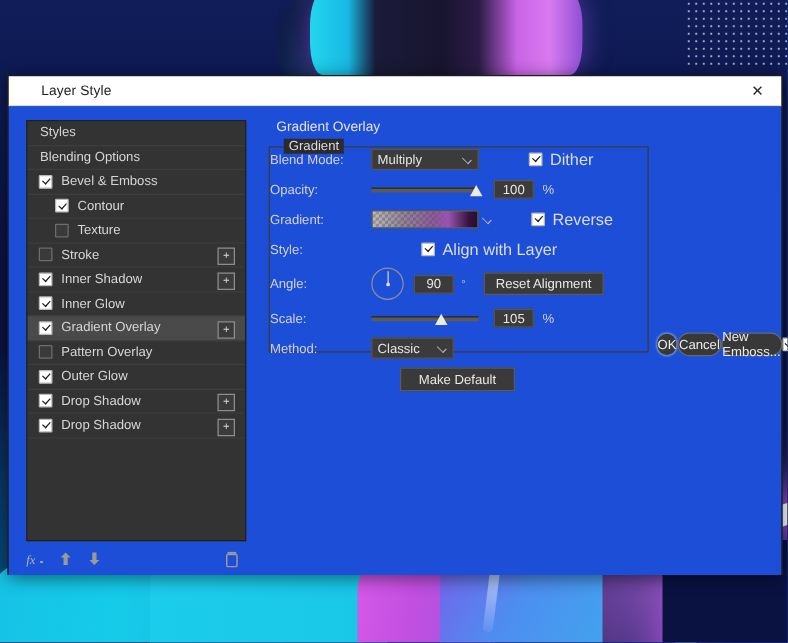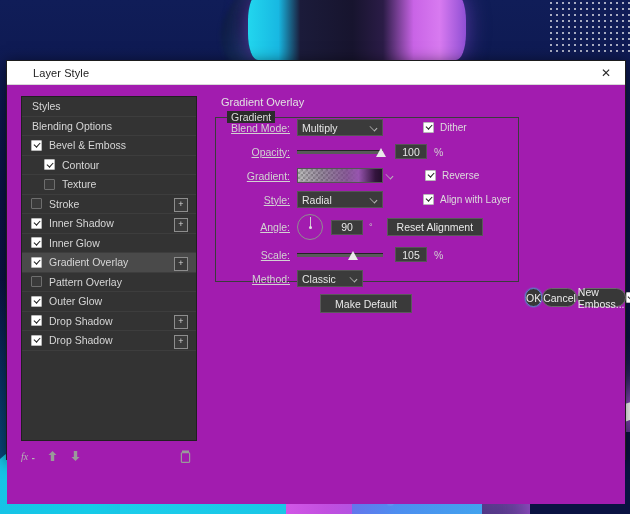--- a/index.html
+++ b/index.html
@@ -60,21 +60,21 @@
   
   .dialog{position:absolute;left:6px;top:60px;width:618px;height:398px;
     background:#2b2b2b;border:1px solid #1d1d1d;
     box-shadow:0 2px 14px rgba(0,0,0,.55);}
   .titlebar{height:23px;background:#ffffff;display:flex;align-items:center;
     justify-content:space-between;border-bottom:1px solid #d8d8d8;}
   .title-text{font-size:11px;color:#1d1d1d;padding-left:26px;letter-spacing:.1px;}
   .close-btn{width:38px;height:23px;display:flex;align-items:center;justify-content:center;
     color:#2a2a2a;font-size:12px;line-height:1;}
 
-  .body{display:flex;height:419px;background:#a21caf;padding:0;}
+  .body{display:flex;height:375px;background:#1d4ed8;padding:0;}
 
   
   .leftcol{width:178px;margin:11px 0 0 14px;display:flex;flex-direction:column;}
   .styles-list{background:#333333;border:1px solid #202020;width:176px;height:345px;
     box-sizing:border-box;position:relative;overflow:hidden;}
   .srow{height:19.5px;display:flex;align-items:center;border-bottom:1px solid #3d3d3d;
     font-size:10.5px;color:#d6d6d6;padding-left:9px;position:relative;box-sizing:border-box;}
   .srow.sel{background:#4a4a4a;}
   .srow.indent{padding-left:22px;}
   .srow.plain{padding-left:10px;}
@@ -91,21 +91,21 @@
   .lt-spacer{flex:1;}
 
   
   .midcol{flex:1;margin:11px 0 0 18px;position:relative;}
   .sec-title{font-size:11px;color:#e2e2e2;margin:0 0 2px 6px;}
   .groupbox{position:relative;border:1px solid #3b3b3b;margin-top:9px;height:163px;width:302px;}
   .group-label{position:absolute;top:-7px;left:11px;background:#2b2b2b;padding:0 4px;
     font-size:10.5px;color:#dcdcdc;}
   .frow{display:flex;align-items:center;height:19px;margin:0 0 5px 0;}
   .frow:first-of-type{margin-top:13px;}
-  .flabel{width:74px;text-align:right;font-size:10.5px;color:#d2d2d2;padding-right:7px;flex:none;text-decoration:underline;}
+  .flabel{width:74px;text-align:left;font-size:10.5px;color:#d2d2d2;padding-right:7px;flex:none;}
   .select{height:17px;background:#3b3b3b;border:1px solid #555;color:#e6e6e6;font-size:10.5px;
     display:flex;align-items:center;padding:0 4px;box-sizing:border-box;position:relative;}
   .select .chev{position:absolute;right:5px;top:4px;width:6px;height:6px;
     border-right:1px solid #b9b9b9;border-bottom:1px solid #b9b9b9;transform:rotate(45deg) scaleY(.6);}
   .sel-w{width:86px;}
   .numbox{width:32px;height:15px;background:#3b3b3b;border:1px solid #555;color:#e8e8e8;
     font-size:10.5px;display:flex;align-items:center;justify-content:center;box-sizing:border-box;}
   .pct{font-size:10.5px;color:#d2d2d2;margin-left:7px;}
   .slider{width:86px;height:17px;position:relative;display:flex;align-items:center;}
   .strack{width:100%;height:3px;background:#5a5a5a;border-top:1px solid #242424;}
@@ -115,21 +115,21 @@
     background-image:
       linear-gradient(90deg, rgba(58,26,74,0) 0%, rgba(78,40,96,.35) 28%, rgba(120,60,140,.75) 58%, rgba(150,80,175,.95) 72%, rgba(52,20,62,1) 92%, rgba(36,14,44,1) 100%),
       linear-gradient(45deg,#8e8e8e 25%,transparent 25%,transparent 75%,#8e8e8e 75%),
       linear-gradient(45deg,#8e8e8e 25%,#bdbdbd 25%,#bdbdbd 75%,#8e8e8e 75%);
     background-size:100% 100%, 5px 5px, 5px 5px;
     background-position:0 0, 0 0, 2.5px 2.5px;}
   .gradwrap{display:flex;align-items:center;position:relative;}
   .gradchev{width:12px;height:15px;display:flex;align-items:center;justify-content:center;}
   .gradchev i{display:block;width:6px;height:6px;border-right:1px solid #b9b9b9;
     border-bottom:1px solid #b9b9b9;transform:rotate(45deg) scaleY(.6);}
-  .cbrow{display:flex;align-items:flex-start;margin-left:12px;font-size:10px;color:#dddddd;padding-left:28px;}
+  .cbrow{display:flex;align-items:center;margin-left:12px;font-size:13px;color:#dddddd;padding-left:28px;}
   .cbrow .cb{margin-right:6px;}
   .dial{width:24px;height:24px;border-radius:50%;border:1px solid #8f8f8f;position:relative;
     flex:none;}
   .dial .hand{position:absolute;left:50%;top:2px;width:1px;height:10px;background:#cfcfcf;}
   .dial .cdot{position:absolute;left:50%;top:50%;width:3px;height:3px;margin:-1.5px 0 0 -1.5px;
     border-radius:50%;background:#e0e0e0;}
   .btn{background:#3a3a3a;border:1px solid #5a5a5a;color:#e9e9e9;font-size:10.5px;
     height:18px;display:inline-flex;align-items:center;justify-content:center;padding:0 9px;
     box-sizing:border-box;text-align:right;}
   .deg{font-size:9px;color:#c9c9c9;margin-left:6px;}
@@ -308,24 +308,20 @@
                 </div>
             </div>
             <div class="cbrow" style="margin-left:2px;">
               <span class="cb on"></span>
               <span>Reverse</span>
             </div>
           </div>
 
           <div class="frow">
             <div class="flabel">Style:</div>
-            <div class="select sel-w">
-              <span>Radial</span>
-              <i class="chev"></i>
-            </div>
             <div class="cbrow">
               <span class="cb on"></span>
               <span>Align with Layer</span>
             </div>
           </div>
 
           <div class="frow" style="height:26px;">
             <div class="flabel">Angle:</div>
             <div class="dial">
               <div class="hand" style="transform-origin: 50% 100%; transform: rotate(0deg);"></div>

